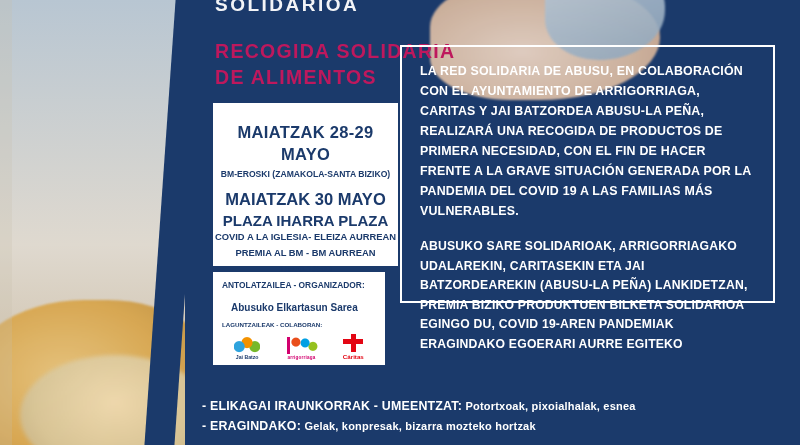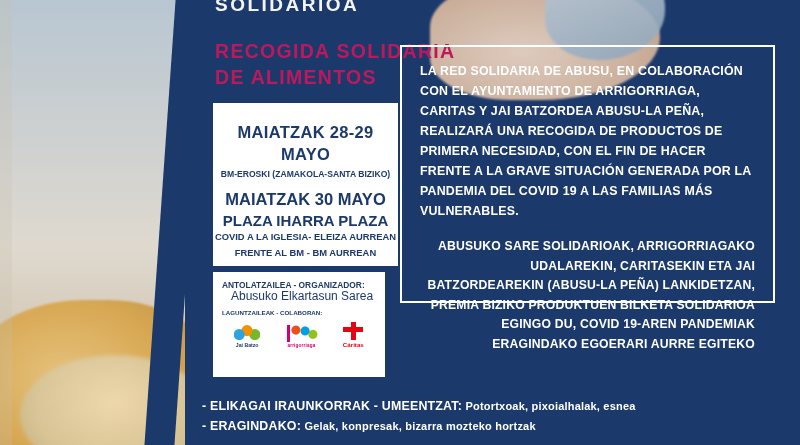--- a/index.html
+++ b/index.html
@@ -143,21 +143,21 @@
     font-weight: bold;
     letter-spacing: 0.2px;
     text-align: left;
   }
   .rp-para2 {
     margin-top: 16px;
     font-size: 12.2px;
     line-height: 19.5px;
     font-weight: bold;
     letter-spacing: 0.2px;
-    text-align: right;
+    text-align: left;
   }
 
   
   .date-card {
     position: absolute;
     left: 213px;
     top: 103px;
     width: 185px;
     height: 163px;
     background: #ffffff;
@@ -199,35 +199,35 @@
     font-weight: bold;
     margin-top: 3px;
   }
 
   
   .org-card {
     position: absolute;
     left: 213px;
     top: 272px;
     width: 172px;
-    height: 105px;
+    height: 93px;
     background: #ffffff;
     color: #1b3a6b;
     box-sizing: border-box;
     padding: 7px 9px 0 9px;
   }
   .org-title {
     font-size: 8.4px;
     font-weight: bold;
     line-height: 12px;
   }
   .org-sub {
-    font-size: 12px;
-    font-weight: normal;
-    margin-top: 0;
+    font-size: 10px;
+    font-weight: bold;
+    margin-top: 12px;
     margin-left: 9px;
     line-height: 10px;
   }
   .org-collab {
     font-size: 6.2px;
     font-weight: bold;
     margin-top: 7px;
     line-height: 9px;
   }
   .logo-row {
@@ -353,21 +353,21 @@
       <div>DE ALIMENTOS</div>
     </div>
   </div>
 
   <div class="date-card">
     <div class="date-big">MAIATZAK 28-29 MAYO</div>
     <div class="date-sub">BM-EROSKI (ZAMAKOLA-SANTA BIZIKO)</div>
     <div class="date-big2">MAIATZAK 30 MAYO</div>
     <div class="date-line">PLAZA IHARRA PLAZA</div>
     <div class="date-line small">COVID A LA IGLESIA- ELEIZA AURREAN</div>
-    <div class="date-line small">FRENTE AL BM - BM AURREAN</div>
+    <div class="date-line small">PREMIA AL BM - BM AURREAN</div>
     <div class="date-time">10:00-13:00</div>
   </div>
 
   <div class="right-panel">
     <div class="rp-para1">LA RED SOLIDARIA DE ABUSU, EN COLABORACIÓN CON EL AYUNTAMIENTO DE ARRIGORRIAGA, CARITAS Y JAI BATZORDEA ABUSU-LA PEÑA, REALIZARÁ UNA RECOGIDA DE PRODUCTOS DE PRIMERA NECESIDAD, CON EL FIN DE HACER FRENTE A LA GRAVE SITUACIÓN GENERADA POR LA PANDEMIA DEL COVID 19 A LAS FAMILIAS MÁS VULNERABLES.</div>
     <div class="rp-para2">ABUSUKO SARE SOLIDARIOAK, ARRIGORRIAGAKO UDALAREKIN, CARITASEKIN ETA JAI BATZORDEAREKIN (ABUSU-LA PEÑA) LANKIDETZAN, PREMIA BIZIKO PRODUKTUEN BILKETA SOLIDARIOA EGINGO DU, COVID 19-AREN PANDEMIAK ERAGINDAKO EGOERARI AURRE EGITEKO</div>
   </div>
 
   <div class="org-card">
     <div class="org-title">ANTOLATZAILEA - ORGANIZADOR:</div>

